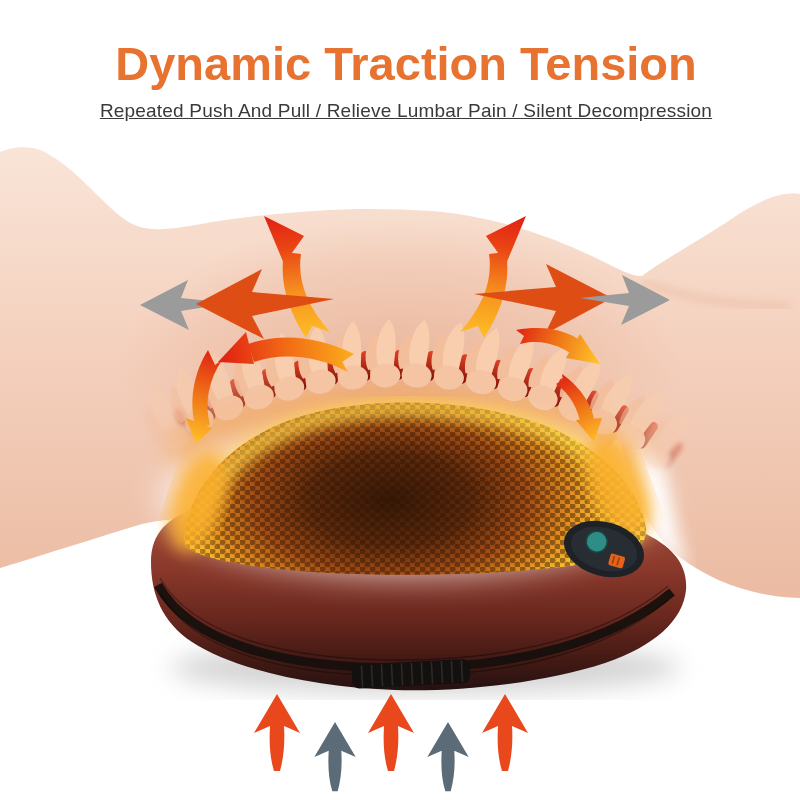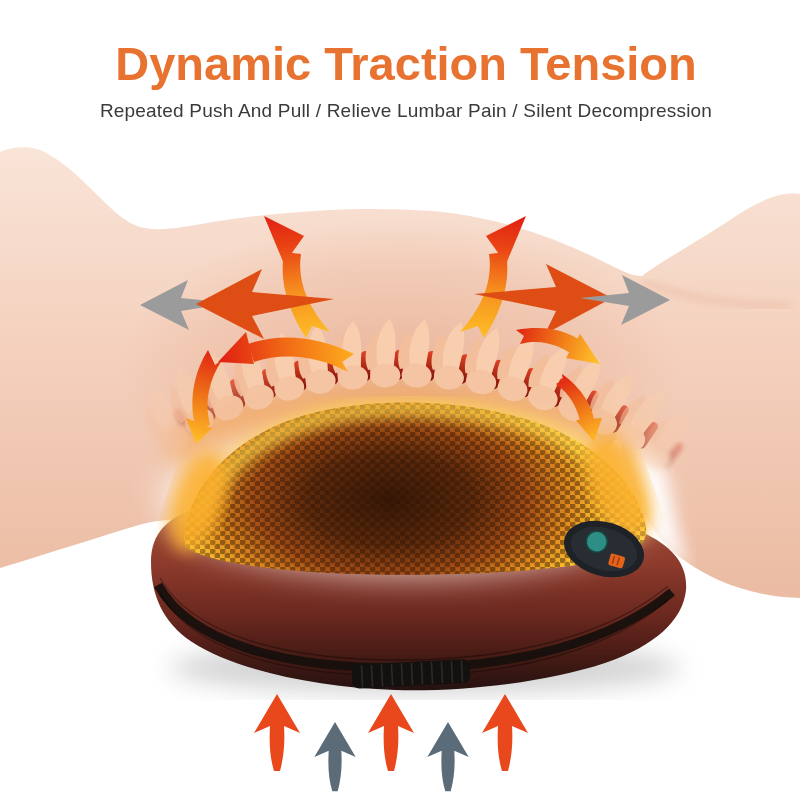--- a/index.html
+++ b/index.html
@@ -7,21 +7,21 @@
     width:800px;height:800px;background:#ffffff;overflow:hidden;position:relative;
     font-family:"Liberation Sans", sans-serif;
   }
   .stage{position:absolute;inset:0;width:800px;height:800px;}
   header{position:absolute;top:0;left:0;width:800px;text-align:center;z-index:5;}
   h1.title{
     margin:38px 0 0 12px;font-size:47px;line-height:1.1;font-weight:700;
     color:#E8722F;letter-spacing:0px;
   }
   p.subtitle{
-    margin:10px 0 0 12px;font-size:19px;font-weight:400;color:#3A3A3A;letter-spacing:.2px;
+    margin:10px 0 0 12px;font-size:19px;font-weight:400;color:#3A3A3A;letter-spacing:.2px;text-decoration:underline;
   }
   svg.illustration{position:absolute;left:0;top:0;}
 </style>
 </head>
 <body>
 
 <div class="stage">
 
   <header>
     <h1 class="title">Dynamic Traction Tension</h1>

